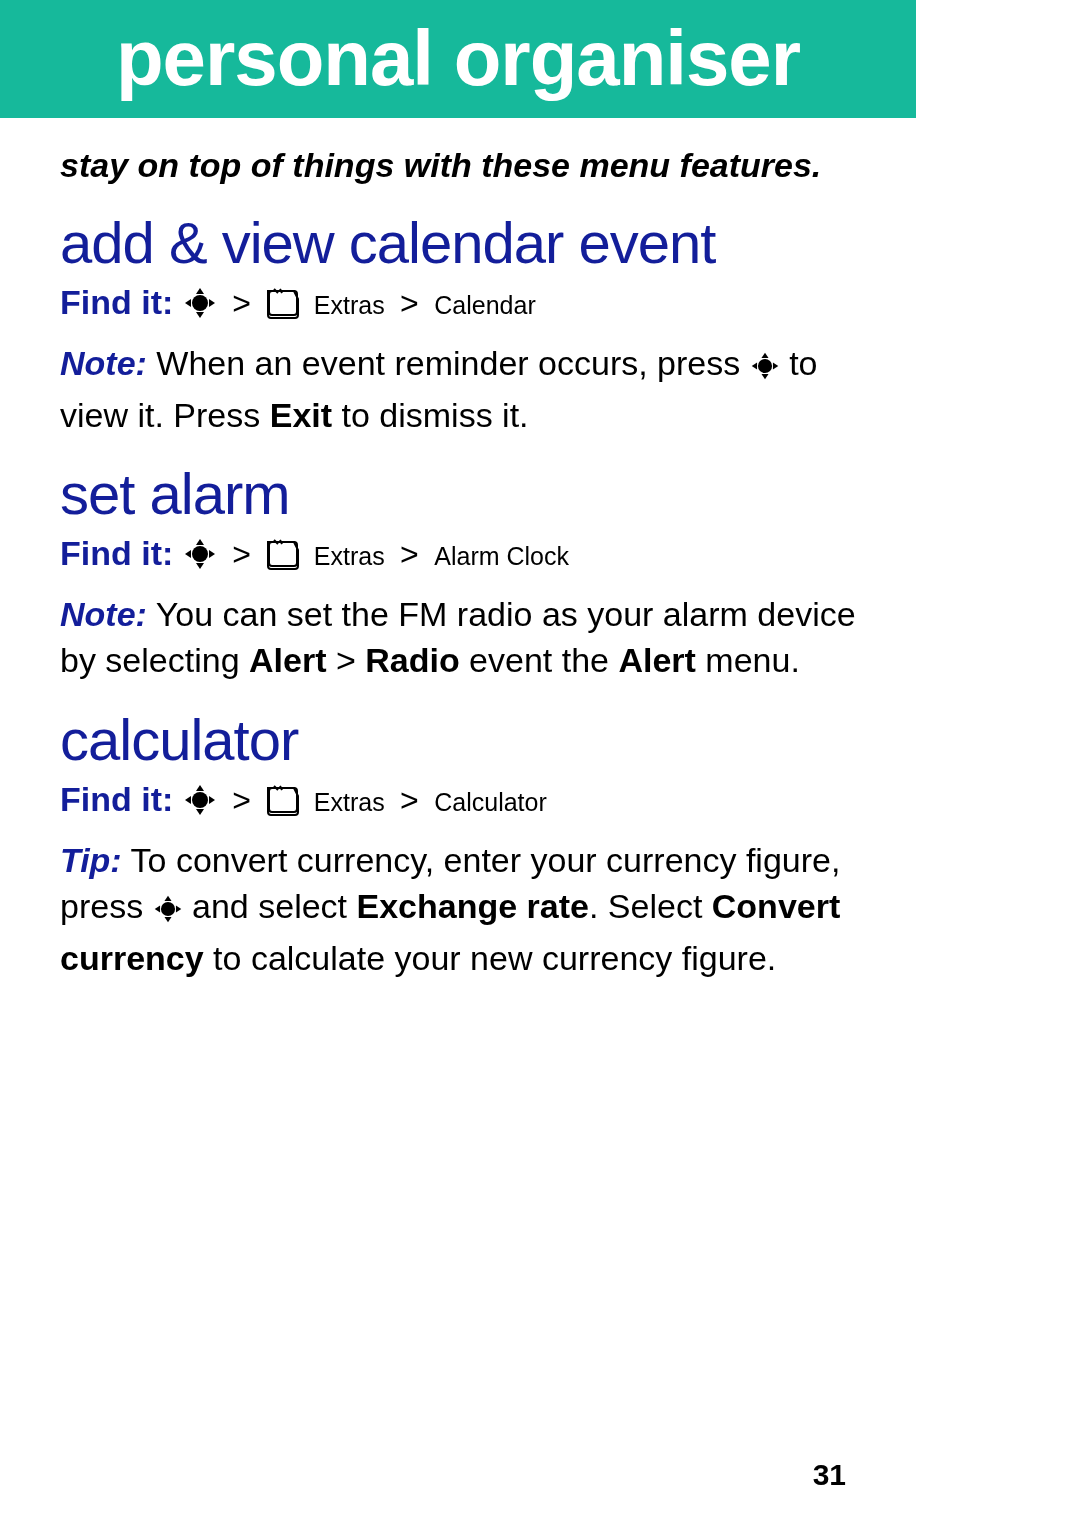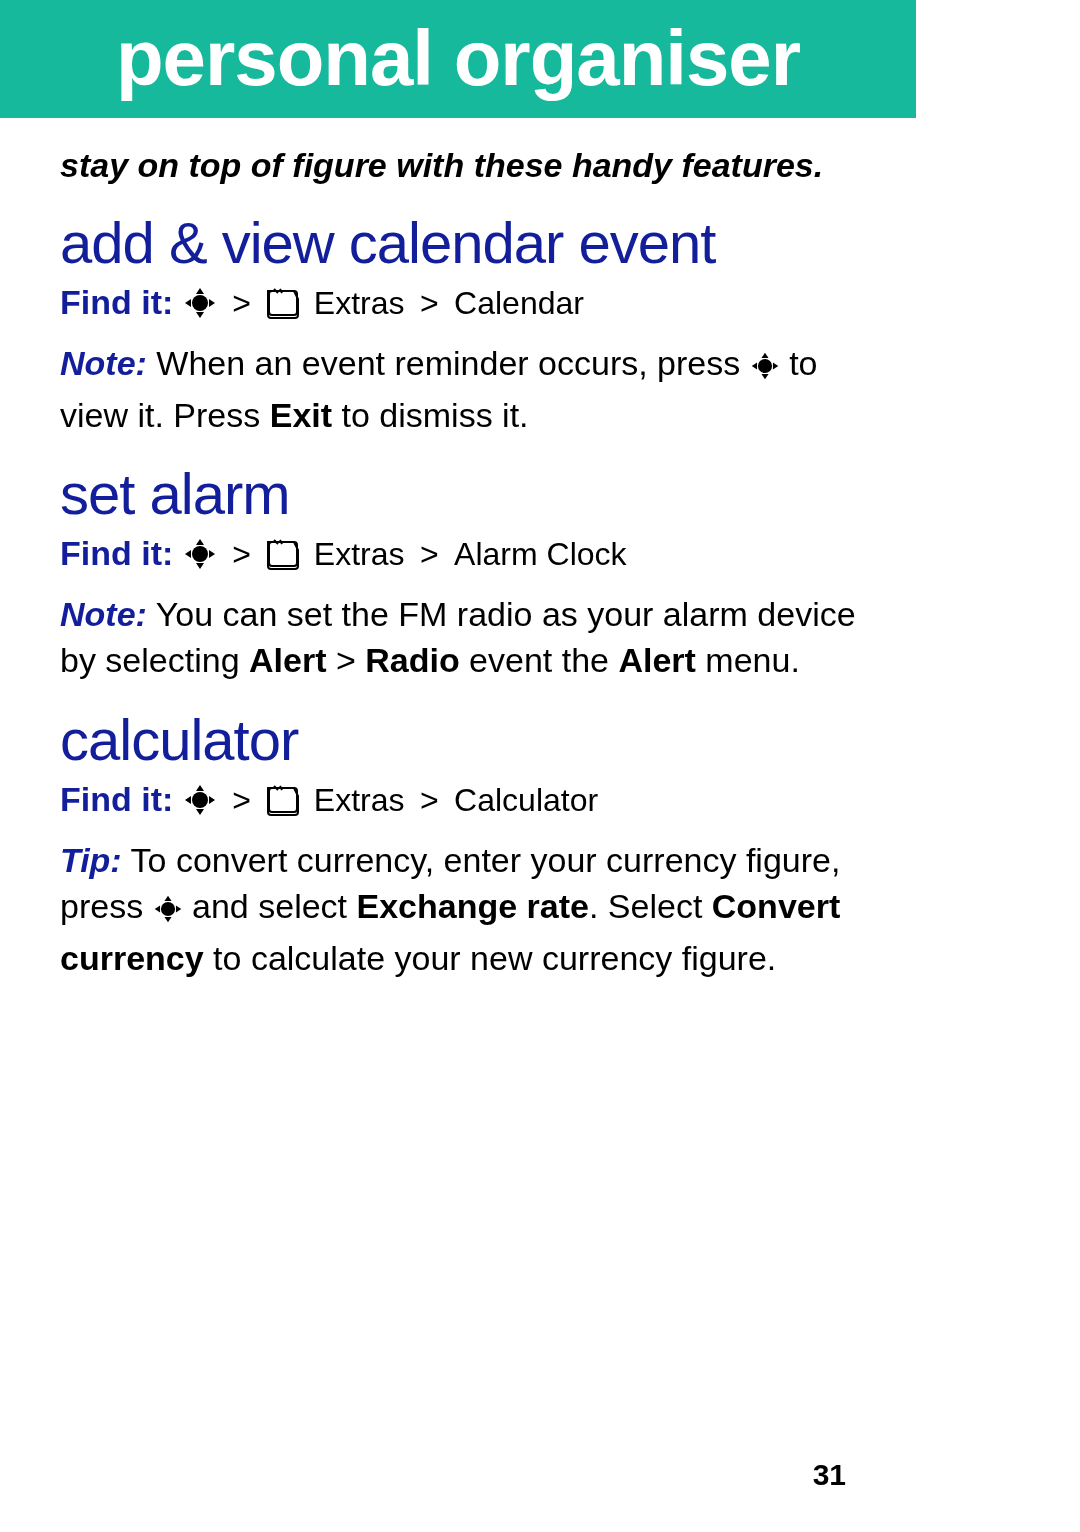--- a/index.html
+++ b/index.html
@@ -50,21 +50,21 @@
     display: inline;
   }
   .findit-line {
     margin: 6px 0 12px 0;
     font-size: 34px;
     line-height: 1.2;
   }
   .crumb {
     font-family: "Arial Narrow", Arial, sans-serif;
     font-stretch: condensed;
-    font-size: 32px;
+    font-size: 25px;
     color: #000;
     text-align: center;
   }
   .gt {
     font-size: 32px;
     color: #000;
     padding: 0 6px;
   }
   .body {
     font-size: 34px;
@@ -102,21 +102,21 @@
 <body>
 
 <div class="page">
 
   <div class="banner">
     <span>personal organiser</span>
   </div>
 
   <div class="content">
 
-    <p class="tagline">stay on top of figure with these handy features.</p>
+    <p class="tagline">stay on top of things with these menu features.</p>
 
     <div class="h1">add &amp; view calendar event</div>
 
     <div class="findit-line">
       <span class="findit">Find it:</span>
       <span class="nav-icon">
         <svg width="34" height="34" viewBox="0 0 34 34">
           <circle cx="17" cy="17" r="8" fill="#000"></circle>
           <polygon points="17,2 13,8 21,8" fill="#000"></polygon>
           <polygon points="17,32 13,26 21,26" fill="#000"></polygon>

